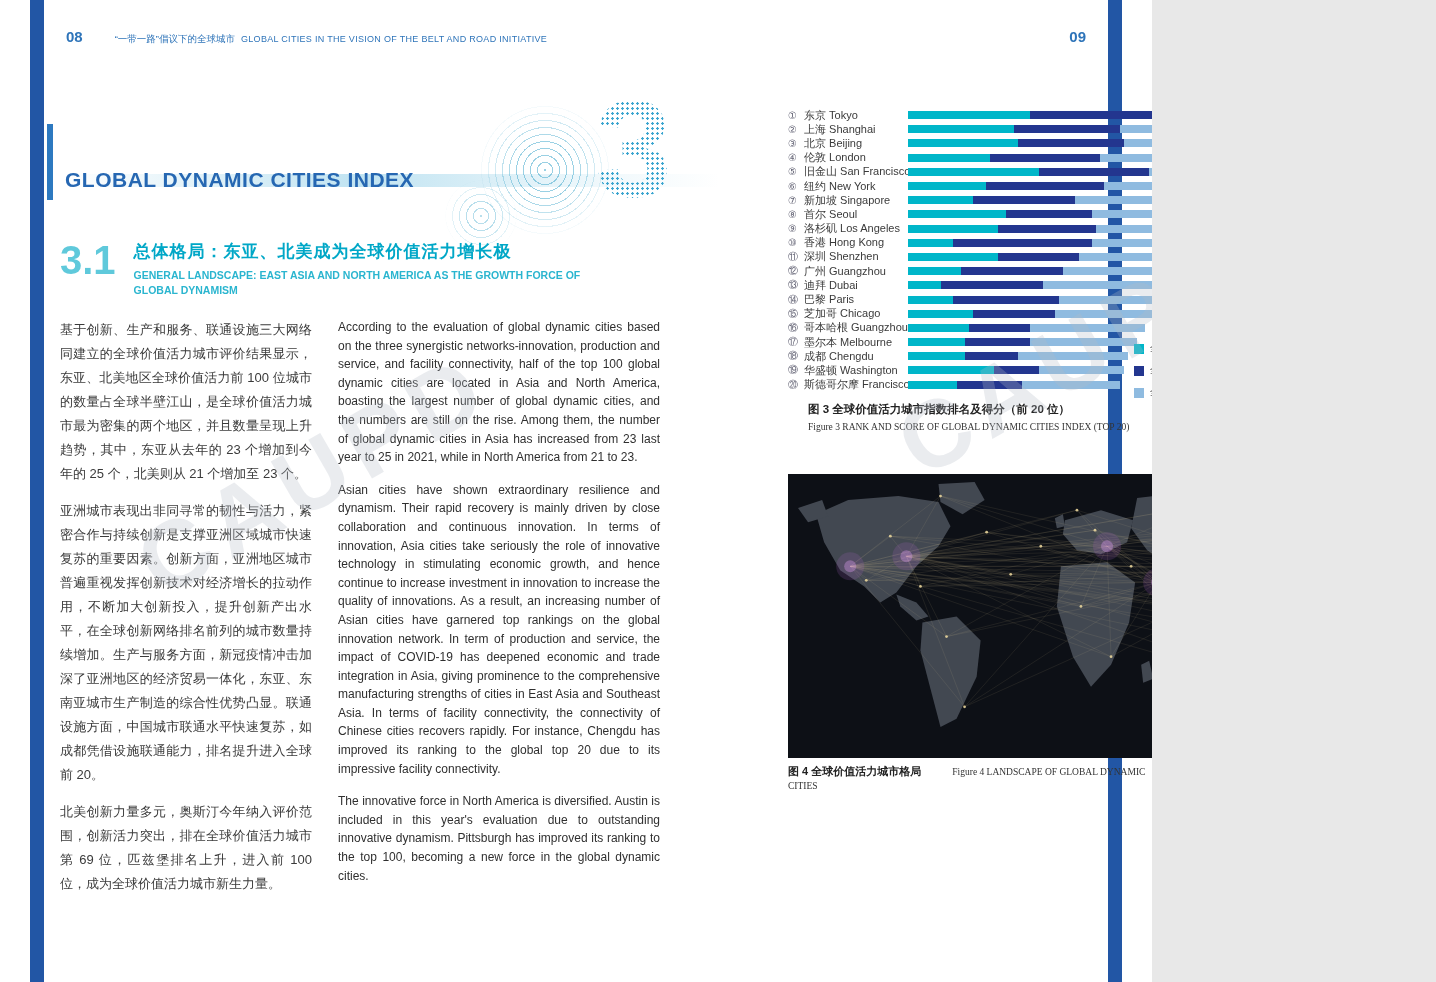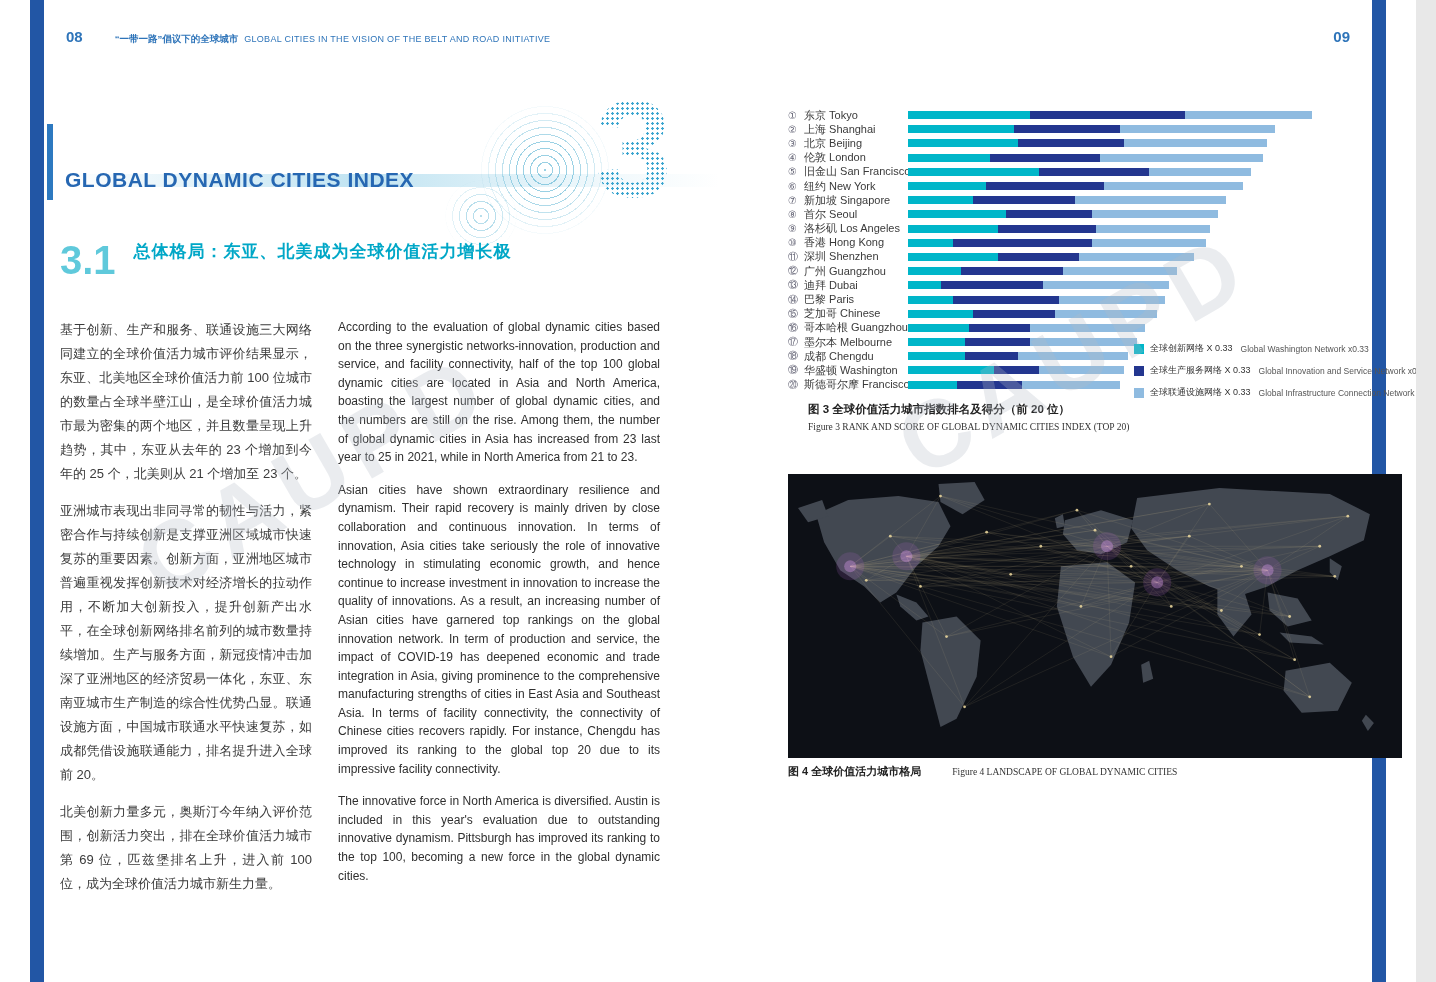--- a/index.html
+++ b/index.html
@@ -1,25 +1,25 @@
 <!DOCTYPE html>
 <html><head>
 <meta charset="utf-8">
 <style>
   html,body{margin:0;padding:0;background:#e8e8e8;}
-  .spread{position:relative;width:1416px;height:982px;background:#ffffff;overflow:hidden;
+  .spread{position:relative;width:1152px;height:982px;background:#ffffff;overflow:hidden;
           font-family:"Liberation Sans","DejaVu Sans",sans-serif;color:#333;}
   .edge-strip{position:absolute;top:0;bottom:0;width:14px;background:#2256a5;}
   .edge-strip.left{left:30px;}
   .edge-strip.right{right:30px;}
 
   
   .hdr{position:absolute;top:28px;left:66px;right:66px;display:flex;align-items:baseline;}
   .pnum{font-size:15px;font-weight:700;color:#2e74b9;}
-  .hdr-cn{margin-left:32px;font-size:9.5px;font-weight:700;color:#2e74b9;}
+  .hdr-cn{margin-left:32px;font-size:9.5px;font-weight:400;color:#2e74b9;}
   .hdr-en{margin-left:6px;font-size:9px;color:#2e74b9;letter-spacing:.3px;}
   .pnum.right{margin-left:auto;}
 
   
   .title-block{position:absolute;left:47px;top:118px;width:692px;height:112px;}
   .title-bar{position:absolute;left:0;top:6px;width:6px;height:76px;background:#2d79c0;}
   .title-cn{position:absolute;left:18px;top:-6px;margin:0;font-size:35px;font-weight:600;
             color:#2e7ec4;letter-spacing:3px;}
   .title-band{position:absolute;left:18px;top:56px;width:655px;height:13px;
        background:linear-gradient(90deg,rgba(130,200,228,0) 0%,rgba(130,200,228,.5) 45%,rgba(130,200,228,.12) 82%,rgba(130,200,228,0) 100%);}
@@ -101,20 +101,21 @@
     <h2 class="title-en">GLOBAL DYNAMIC CITIES INDEX</h2>
     <div class="deco-rings rings1"></div>
     <div class="deco-rings rings2"></div>
     <div class="deco-number">3</div>
   </div>
 
   <div class="section-head">
     <div class="section-num">3.1</div>
     <div>
       <div class="section-cn">总体格局：东亚、北美成为全球价值活力增长极</div>
+      <div class="section-en">GENERAL LANDSCAPE: EAST ASIA AND NORTH AMERICA AS THE GROWTH FORCE OF GLOBAL DYNAMISM</div>
     </div>
   </div>
 
   <div class="columns">
     <div class="col cn">
         <p class="p-cn">基于创新、生产和服务、联通设施三大网络同建立的全球价值活力城市评价结果显示，东亚、北美地区全球价值活力前 100 位城市的数量占全球半壁江山，是全球价值活力城市最为密集的两个地区，并且数量呈现上升趋势，其中，东亚从去年的 23 个增加到今年的 25 个，北美则从 21 个增加至 23 个。</p>
         <p class="p-cn">亚洲城市表现出非同寻常的韧性与活力，紧密合作与持续创新是支撑亚洲区域城市快速复苏的重要因素。创新方面，亚洲地区城市普遍重视发挥创新技术对经济增长的拉动作用，不断加大创新投入，提升创新产出水平，在全球创新网络排名前列的城市数量持续增加。生产与服务方面，新冠疫情冲击加深了亚洲地区的经济贸易一体化，东亚、东南亚城市生产制造的综合性优势凸显。联通设施方面，中国城市联通水平快速复苏，如成都凭借设施联通能力，排名提升进入全球前 20。</p>
         <p class="p-cn">北美创新力量多元，奥斯汀今年纳入评价范围，创新活力突出，排在全球价值活力城市第 69 位，匹兹堡排名上升，进入前 100 位，成为全球价值活力城市新生力量。</p>
       </div>
     <div class="col en">
@@ -247,21 +248,21 @@
           <span class="rank">⑭</span>
           <span class="city">巴黎 Paris</span>
           <div class="bar">
             <div style="width: 44.8889px; background: rgb(0, 182, 201);"></div>
             <div style="width: 106.101px; background: rgb(35, 54, 143);"></div>
             <div style="width: 106.101px; background: rgb(143, 187, 224);"></div>
           </div>
         </div>
         <div class="crow">
           <span class="rank">⑮</span>
-          <span class="city">芝加哥 Chinese</span>
+          <span class="city">芝加哥 Chicago</span>
           <div class="bar">
             <div style="width: 65.2929px; background: rgb(0, 182, 201);"></div>
             <div style="width: 81.6162px; background: rgb(35, 54, 143);"></div>
             <div style="width: 102.02px; background: rgb(143, 187, 224);"></div>
           </div>
         </div>
         <div class="crow">
           <span class="rank">⑯</span>
           <span class="city">哥本哈根 Guangzhou</span>
           <div class="bar">

